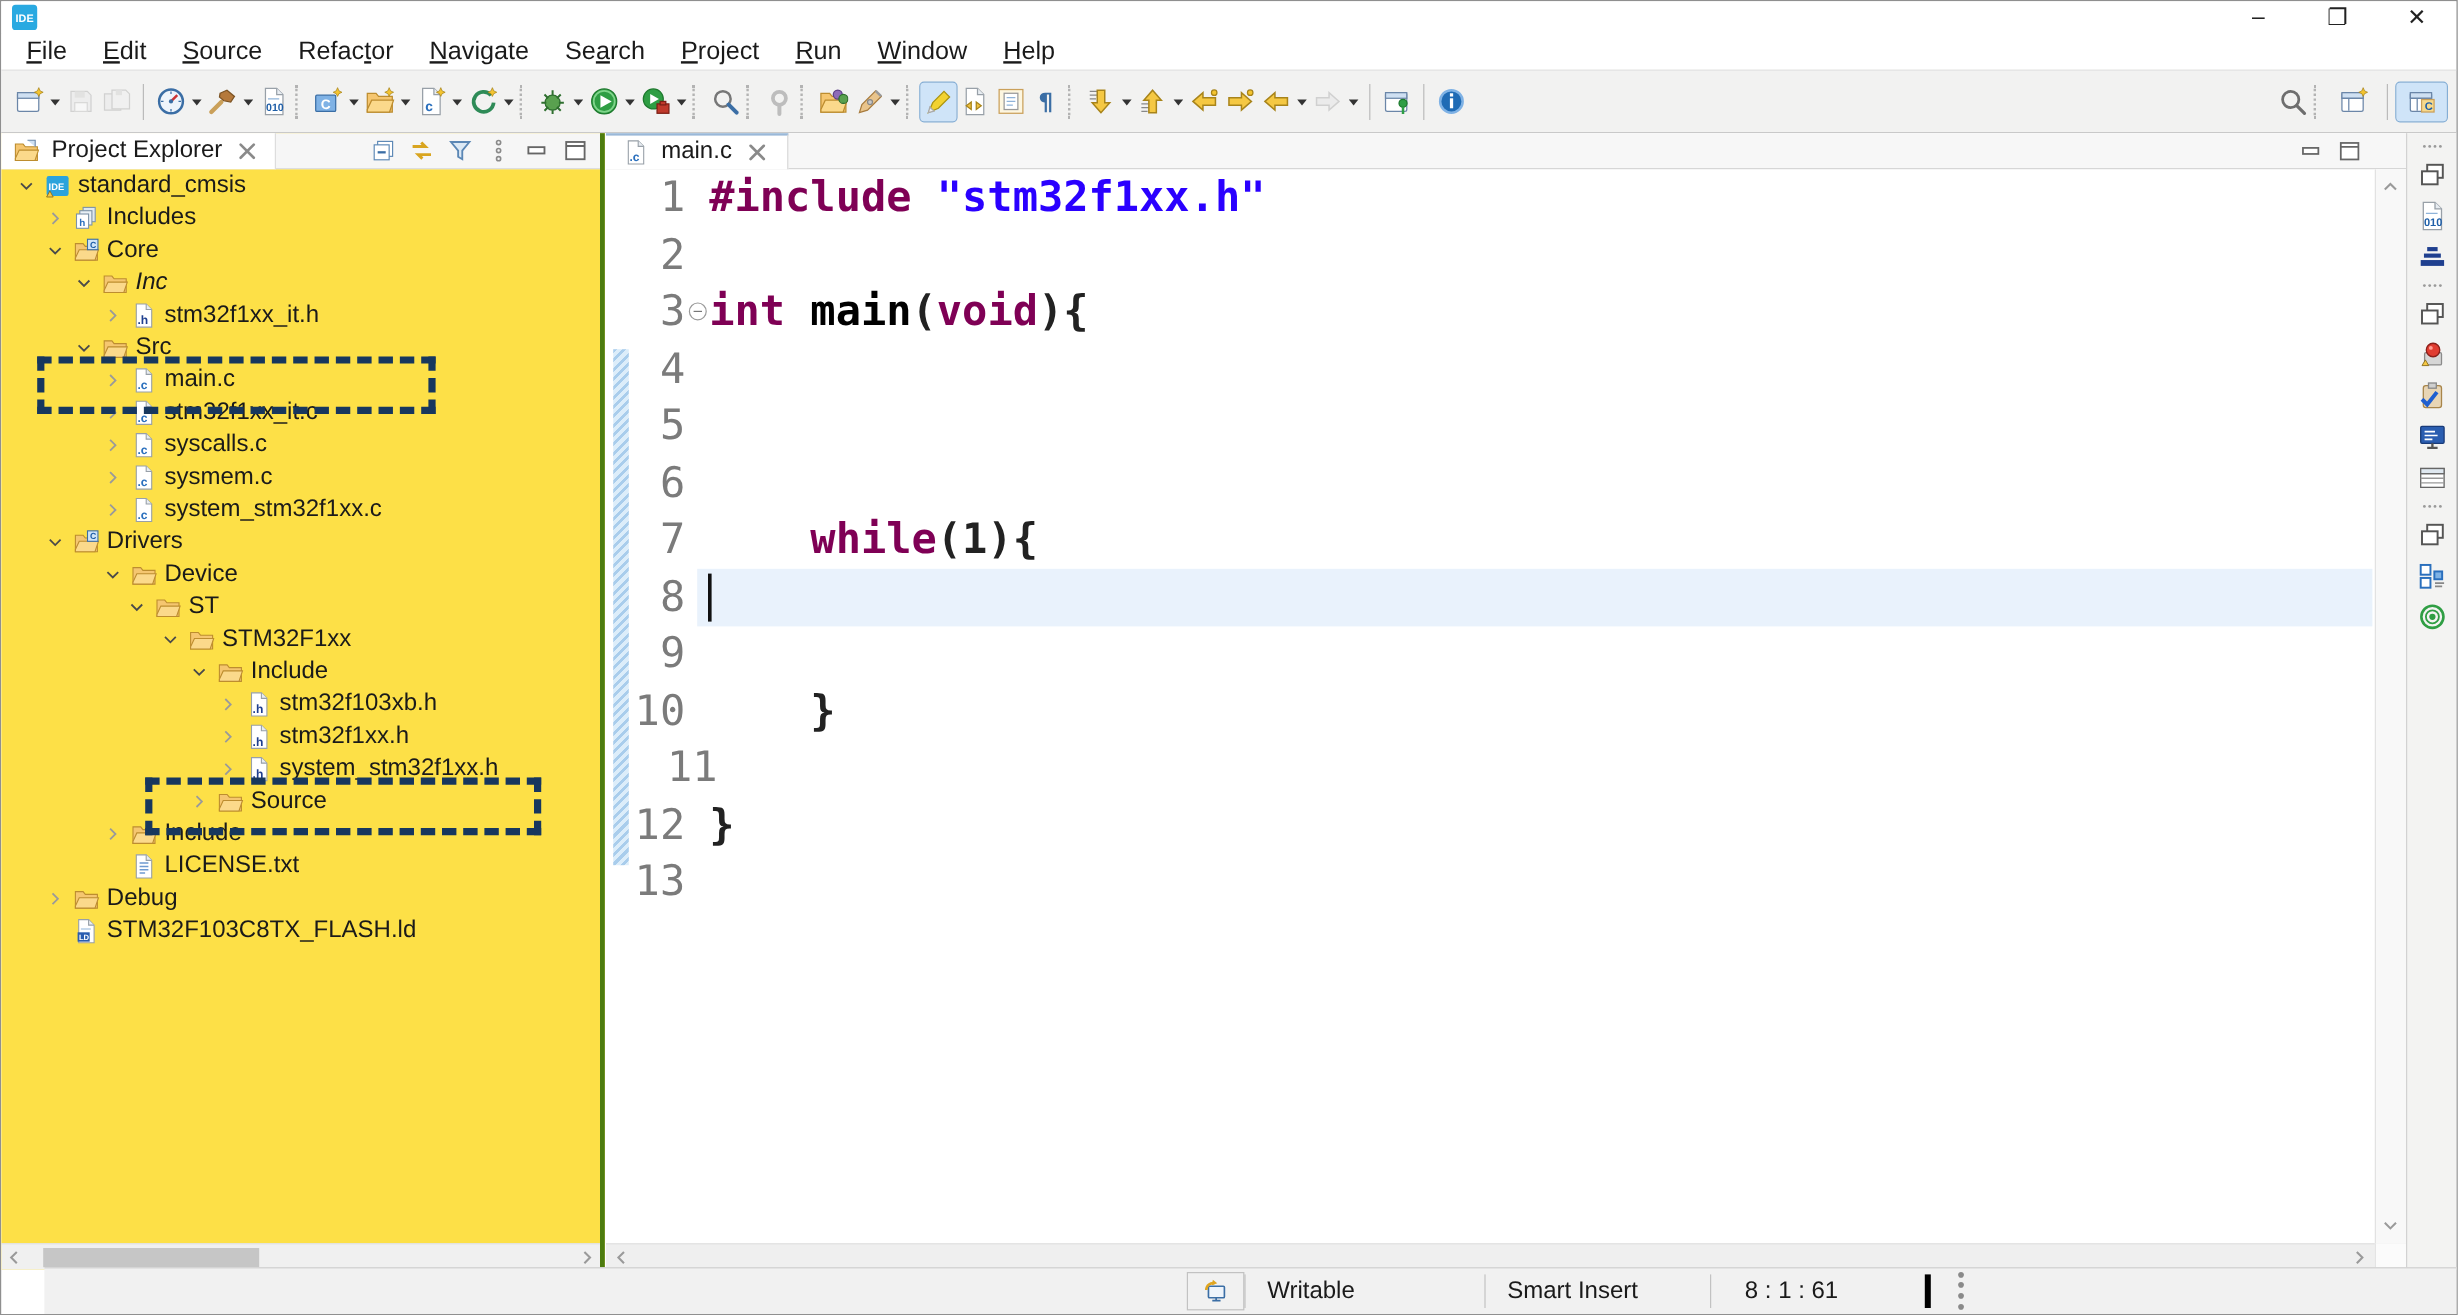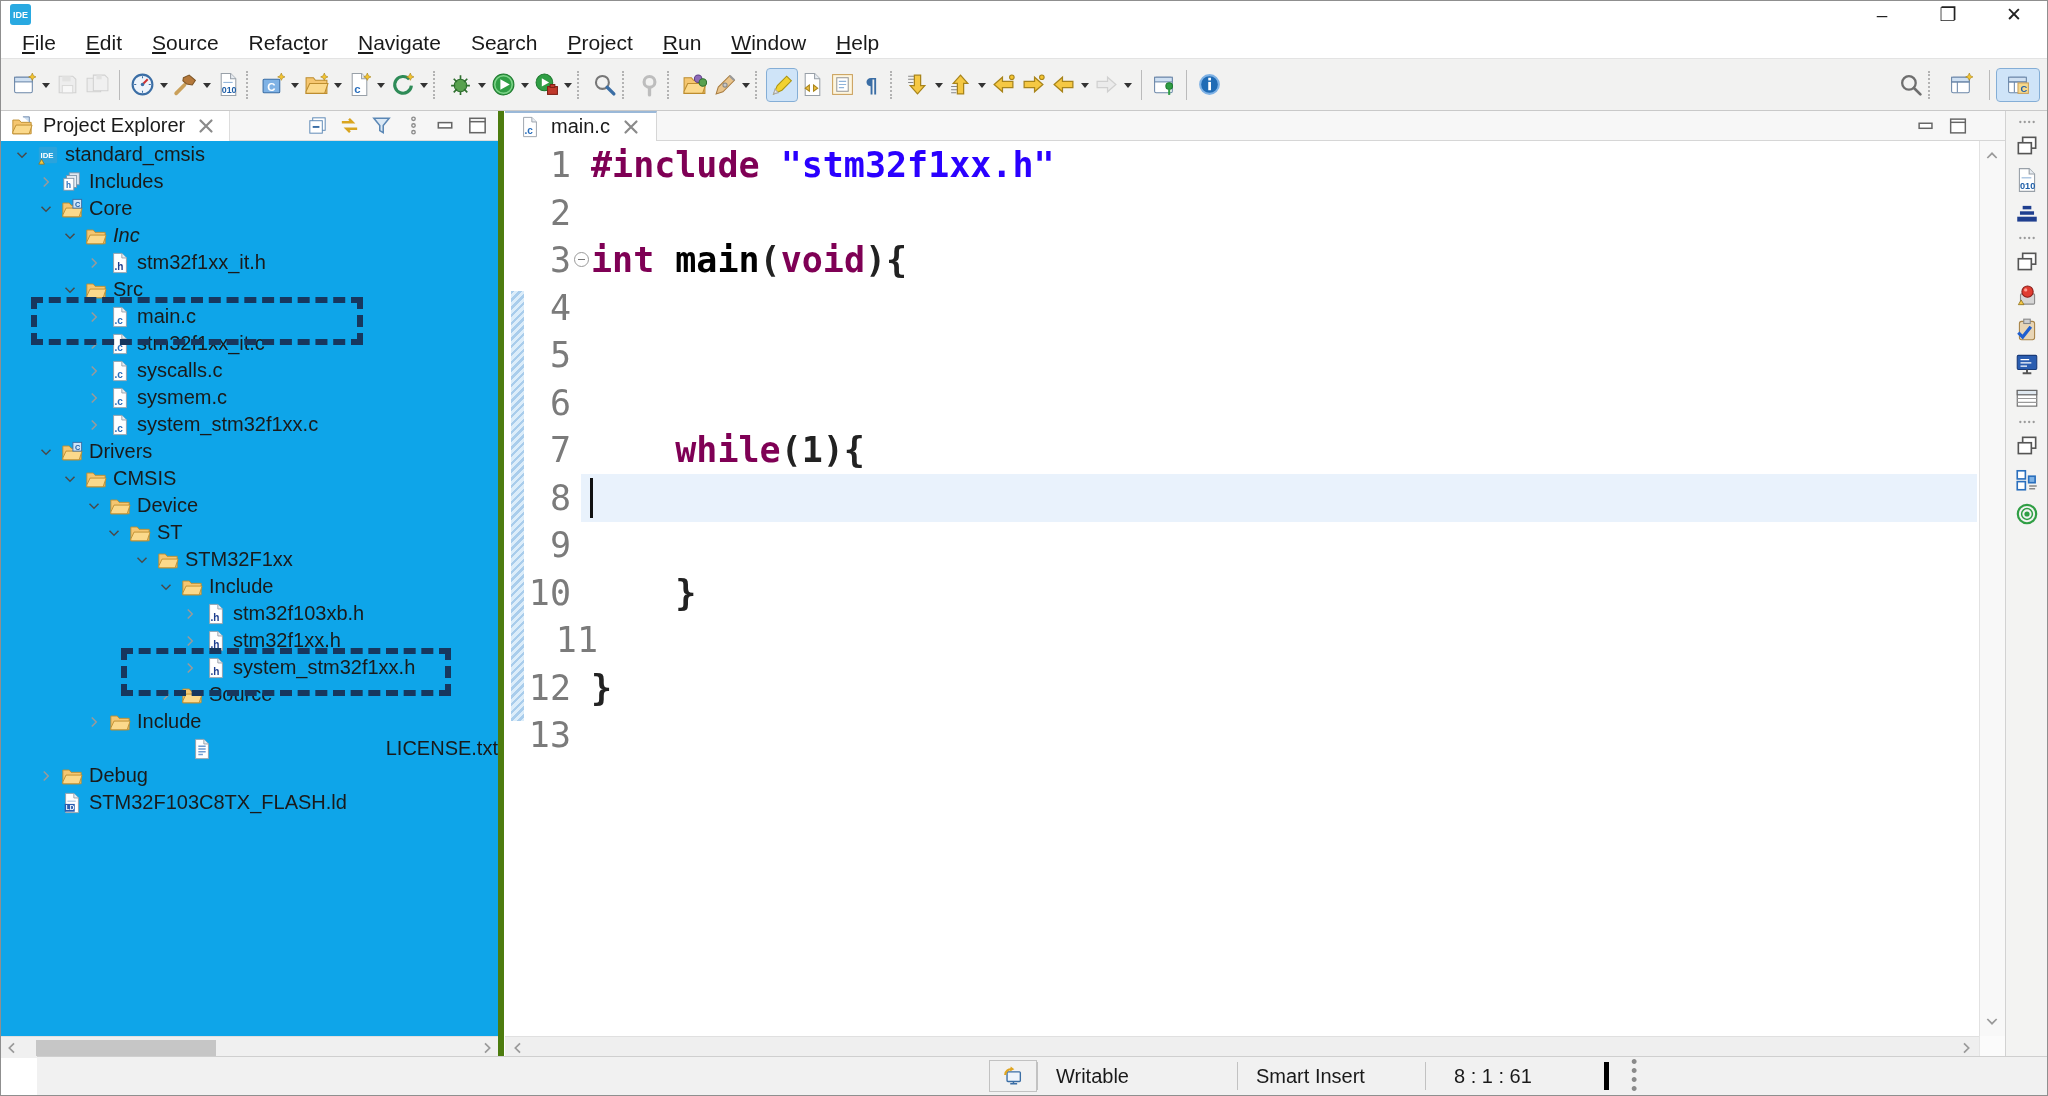--- a/index.html
+++ b/index.html
@@ -35,21 +35,21 @@
   .tbi.persp { width:42px; }
   .dd { width:13px; height:32px; display:flex; align-items:center; justify-content:center; }
   .dd::after { content:""; border:4px solid transparent; border-top:5px solid #333; margin-top:5px; }
   .tsep-dots { width:9px; height:28px; margin:0 3px; border-left:2px dotted #b3b3b3; }
   .tsep-line { width:1px; height:30px; background:#bbb; margin:0 7px; }
   .tspacer { flex:1; }
   
   .main { position:absolute; left:0; top:110px; width:100%; height:947px; background:#fff; }
   
   .explorer { position:absolute; left:0; top:0; width:503px; height:100%;
-    border-right:6px solid #4d7c0f; background:#0ea5e9; }
+    border-right:4px solid #4d7c0f; background:#fde047; }
   .exp-header { position:absolute; left:0; top:0; width:100%; height:30px;
     background:#f6f6f6; border-bottom:1px solid #ddd; display:flex; align-items:center; }
   .exp-tab { height:30px; background:#fff; border-right:1px solid #ddd;
     display:flex; align-items:center; padding:0 10px 0 8px; gap:8px; font-size:20px; }
   .exp-tools { margin-left:auto; display:flex; align-items:center; gap:6px; padding-right:8px; }
   .hicon { width:26px; height:26px; display:flex; align-items:center; justify-content:center; }
   .tree { position:absolute; left:0; top:30px; width:100%; bottom:22px; overflow:hidden; }
   .trow { height:27px; display:flex; align-items:center; font-size:20px; gap:6px; white-space:nowrap; }
   .trow .arr { width:18px; height:18px; flex:0 0 18px; }
   .trow .fico { width:22px; height:22px; flex:0 0 22px; }
@@ -628,164 +628,150 @@
             <span class="fico">
               <svg viewBox="0 0 24 24" width="22" height="22">
                 <path d="M2 5.5h7l2 2.5h11v12.5H2z" fill="#f5c670" stroke="#bd8d2f"></path>
                 <path d="M2 18.5l3.5-7.5H23l-3.2 9.5H2z" fill="#fbd98b" stroke="#bd8d2f"></path>
                 <rect x="13" y="1.5" width="9.5" height="9.5" fill="#cfe4f7" stroke="#3b6ea5"></rect>
                 <text x="15.3" y="9.3" font-size="8" fill="#1f5fa8" font-weight="bold" font-family="Liberation Sans">C</text>
               </svg>
             </span>
             <span>Drivers</span>
           </div>
-          <div class="trow" style="padding-left: 60px;">
+          <div class="trow" style="padding-left: 84px;">
             <span class="arr">
               <svg viewBox="0 0 24 24" width="18" height="18">
                 <path d="M6 9l6 6 6-6" stroke="#4a4a4a" stroke-width="2" fill="none"></path>
               </svg>
             </span>
             <span class="fico">
               <svg viewBox="0 0 24 24" width="22" height="22">
                 <path d="M2 5.5h7l2 2.5h11v12.5H2z" fill="#f5c670" stroke="#bd8d2f"></path>
                 <path d="M2 18.5l3.5-7.5H23l-3.2 9.5H2z" fill="#fbd98b" stroke="#bd8d2f"></path>
               </svg>
             </span>
-            <span>CMSIS</span>
+            <span>Device</span>
+          </div>
+          <div class="trow" style="padding-left: 104px;">
+            <span class="arr">
+              <svg viewBox="0 0 24 24" width="18" height="18">
+                <path d="M6 9l6 6 6-6" stroke="#4a4a4a" stroke-width="2" fill="none"></path>
+              </svg>
+            </span>
+            <span class="fico">
+              <svg viewBox="0 0 24 24" width="22" height="22">
+                <path d="M2 5.5h7l2 2.5h11v12.5H2z" fill="#f5c670" stroke="#bd8d2f"></path>
+                <path d="M2 18.5l3.5-7.5H23l-3.2 9.5H2z" fill="#fbd98b" stroke="#bd8d2f"></path>
+              </svg>
+            </span>
+            <span>ST</span>
+          </div>
+          <div class="trow" style="padding-left: 132px;">
+            <span class="arr">
+              <svg viewBox="0 0 24 24" width="18" height="18">
+                <path d="M6 9l6 6 6-6" stroke="#4a4a4a" stroke-width="2" fill="none"></path>
+              </svg>
+            </span>
+            <span class="fico">
+              <svg viewBox="0 0 24 24" width="22" height="22">
+                <path d="M2 5.5h7l2 2.5h11v12.5H2z" fill="#f5c670" stroke="#bd8d2f"></path>
+                <path d="M2 18.5l3.5-7.5H23l-3.2 9.5H2z" fill="#fbd98b" stroke="#bd8d2f"></path>
+              </svg>
+            </span>
+            <span>STM32F1xx</span>
+          </div>
+          <div class="trow" style="padding-left: 156px;">
+            <span class="arr">
+              <svg viewBox="0 0 24 24" width="18" height="18">
+                <path d="M6 9l6 6 6-6" stroke="#4a4a4a" stroke-width="2" fill="none"></path>
+              </svg>
+            </span>
+            <span class="fico">
+              <svg viewBox="0 0 24 24" width="22" height="22">
+                <path d="M2 5.5h7l2 2.5h11v12.5H2z" fill="#f5c670" stroke="#bd8d2f"></path>
+                <path d="M2 18.5l3.5-7.5H23l-3.2 9.5H2z" fill="#fbd98b" stroke="#bd8d2f"></path>
+              </svg>
+            </span>
+            <span>Include</span>
+          </div>
+          <div class="trow" style="padding-left: 180px;">
+            <span class="arr">
+              <svg viewBox="0 0 24 24" width="18" height="18">
+                <path d="M9 6l6 6-6 6" stroke="#9a9a9a" stroke-width="2" fill="none"></path>
+              </svg>
+            </span>
+            <span class="fico">
+              <svg viewBox="0 0 24 24" width="22" height="22">
+                <path d="M5 1.5h9l5 5V22.5H5z" fill="#fff" stroke="#98a0a8"></path>
+                <path d="M14 1.5v5h5" fill="#e8edf2" stroke="#98a0a8"></path>
+                <text x="6" y="20" font-size="11" fill="#1f3f8f" font-weight="bold" font-family="Liberation Sans">.h</text>
+              </svg>
+            </span>
+            <span>stm32f103xb.h</span>
+          </div>
+          <div class="trow" style="padding-left: 180px;">
+            <span class="arr">
+              <svg viewBox="0 0 24 24" width="18" height="18">
+                <path d="M9 6l6 6-6 6" stroke="#9a9a9a" stroke-width="2" fill="none"></path>
+              </svg>
+            </span>
+            <span class="fico">
+              <svg viewBox="0 0 24 24" width="22" height="22">
+                <path d="M5 1.5h9l5 5V22.5H5z" fill="#fff" stroke="#98a0a8"></path>
+                <path d="M14 1.5v5h5" fill="#e8edf2" stroke="#98a0a8"></path>
+                <text x="6" y="20" font-size="11" fill="#1f3f8f" font-weight="bold" font-family="Liberation Sans">.h</text>
+              </svg>
+            </span>
+            <span>stm32f1xx.h</span>
+          </div>
+          <div class="trow" style="padding-left: 180px;">
+            <span class="arr">
+              <svg viewBox="0 0 24 24" width="18" height="18">
+                <path d="M9 6l6 6-6 6" stroke="#9a9a9a" stroke-width="2" fill="none"></path>
+              </svg>
+            </span>
+            <span class="fico">
+              <svg viewBox="0 0 24 24" width="22" height="22">
+                <path d="M5 1.5h9l5 5V22.5H5z" fill="#fff" stroke="#98a0a8"></path>
+                <path d="M14 1.5v5h5" fill="#e8edf2" stroke="#98a0a8"></path>
+                <text x="6" y="20" font-size="11" fill="#1f3f8f" font-weight="bold" font-family="Liberation Sans">.h</text>
+              </svg>
+            </span>
+            <span>system_stm32f1xx.h</span>
+          </div>
+          <div class="trow" style="padding-left: 156px;">
+            <span class="arr">
+              <svg viewBox="0 0 24 24" width="18" height="18">
+                <path d="M9 6l6 6-6 6" stroke="#9a9a9a" stroke-width="2" fill="none"></path>
+              </svg>
+            </span>
+            <span class="fico">
+              <svg viewBox="0 0 24 24" width="22" height="22">
+                <path d="M2 5.5h7l2 2.5h11v12.5H2z" fill="#f5c670" stroke="#bd8d2f"></path>
+                <path d="M2 18.5l3.5-7.5H23l-3.2 9.5H2z" fill="#fbd98b" stroke="#bd8d2f"></path>
+              </svg>
+            </span>
+            <span>Source</span>
           </div>
           <div class="trow" style="padding-left: 84px;">
             <span class="arr">
               <svg viewBox="0 0 24 24" width="18" height="18">
-                <path d="M6 9l6 6 6-6" stroke="#4a4a4a" stroke-width="2" fill="none"></path>
-              </svg>
-            </span>
-            <span class="fico">
-              <svg viewBox="0 0 24 24" width="22" height="22">
-                <path d="M2 5.5h7l2 2.5h11v12.5H2z" fill="#f5c670" stroke="#bd8d2f"></path>
-                <path d="M2 18.5l3.5-7.5H23l-3.2 9.5H2z" fill="#fbd98b" stroke="#bd8d2f"></path>
-              </svg>
-            </span>
-            <span>Device</span>
-          </div>
-          <div class="trow" style="padding-left: 104px;">
-            <span class="arr">
-              <svg viewBox="0 0 24 24" width="18" height="18">
-                <path d="M6 9l6 6 6-6" stroke="#4a4a4a" stroke-width="2" fill="none"></path>
-              </svg>
-            </span>
-            <span class="fico">
-              <svg viewBox="0 0 24 24" width="22" height="22">
-                <path d="M2 5.5h7l2 2.5h11v12.5H2z" fill="#f5c670" stroke="#bd8d2f"></path>
-                <path d="M2 18.5l3.5-7.5H23l-3.2 9.5H2z" fill="#fbd98b" stroke="#bd8d2f"></path>
-              </svg>
-            </span>
-            <span>ST</span>
-          </div>
-          <div class="trow" style="padding-left: 132px;">
-            <span class="arr">
-              <svg viewBox="0 0 24 24" width="18" height="18">
-                <path d="M6 9l6 6 6-6" stroke="#4a4a4a" stroke-width="2" fill="none"></path>
-              </svg>
-            </span>
-            <span class="fico">
-              <svg viewBox="0 0 24 24" width="22" height="22">
-                <path d="M2 5.5h7l2 2.5h11v12.5H2z" fill="#f5c670" stroke="#bd8d2f"></path>
-                <path d="M2 18.5l3.5-7.5H23l-3.2 9.5H2z" fill="#fbd98b" stroke="#bd8d2f"></path>
-              </svg>
-            </span>
-            <span>STM32F1xx</span>
-          </div>
-          <div class="trow" style="padding-left: 156px;">
-            <span class="arr">
-              <svg viewBox="0 0 24 24" width="18" height="18">
-                <path d="M6 9l6 6 6-6" stroke="#4a4a4a" stroke-width="2" fill="none"></path>
+                <path d="M9 6l6 6-6 6" stroke="#9a9a9a" stroke-width="2" fill="none"></path>
               </svg>
             </span>
             <span class="fico">
               <svg viewBox="0 0 24 24" width="22" height="22">
                 <path d="M2 5.5h7l2 2.5h11v12.5H2z" fill="#f5c670" stroke="#bd8d2f"></path>
                 <path d="M2 18.5l3.5-7.5H23l-3.2 9.5H2z" fill="#fbd98b" stroke="#bd8d2f"></path>
               </svg>
             </span>
             <span>Include</span>
           </div>
-          <div class="trow" style="padding-left: 180px;">
-            <span class="arr">
-              <svg viewBox="0 0 24 24" width="18" height="18">
-                <path d="M9 6l6 6-6 6" stroke="#9a9a9a" stroke-width="2" fill="none"></path>
-              </svg>
-            </span>
-            <span class="fico">
-              <svg viewBox="0 0 24 24" width="22" height="22">
-                <path d="M5 1.5h9l5 5V22.5H5z" fill="#fff" stroke="#98a0a8"></path>
-                <path d="M14 1.5v5h5" fill="#e8edf2" stroke="#98a0a8"></path>
-                <text x="6" y="20" font-size="11" fill="#1f3f8f" font-weight="bold" font-family="Liberation Sans">.h</text>
-              </svg>
-            </span>
-            <span>stm32f103xb.h</span>
-          </div>
-          <div class="trow" style="padding-left: 180px;">
-            <span class="arr">
-              <svg viewBox="0 0 24 24" width="18" height="18">
-                <path d="M9 6l6 6-6 6" stroke="#9a9a9a" stroke-width="2" fill="none"></path>
-              </svg>
-            </span>
-            <span class="fico">
-              <svg viewBox="0 0 24 24" width="22" height="22">
-                <path d="M5 1.5h9l5 5V22.5H5z" fill="#fff" stroke="#98a0a8"></path>
-                <path d="M14 1.5v5h5" fill="#e8edf2" stroke="#98a0a8"></path>
-                <text x="6" y="20" font-size="11" fill="#1f3f8f" font-weight="bold" font-family="Liberation Sans">.h</text>
-              </svg>
-            </span>
-            <span>stm32f1xx.h</span>
-          </div>
-          <div class="trow" style="padding-left: 180px;">
-            <span class="arr">
-              <svg viewBox="0 0 24 24" width="18" height="18">
-                <path d="M9 6l6 6-6 6" stroke="#9a9a9a" stroke-width="2" fill="none"></path>
-              </svg>
-            </span>
-            <span class="fico">
-              <svg viewBox="0 0 24 24" width="22" height="22">
-                <path d="M5 1.5h9l5 5V22.5H5z" fill="#fff" stroke="#98a0a8"></path>
-                <path d="M14 1.5v5h5" fill="#e8edf2" stroke="#98a0a8"></path>
-                <text x="6" y="20" font-size="11" fill="#1f3f8f" font-weight="bold" font-family="Liberation Sans">.h</text>
-              </svg>
-            </span>
-            <span>system_stm32f1xx.h</span>
-          </div>
-          <div class="trow" style="padding-left: 156px;">
-            <span class="arr">
-              <svg viewBox="0 0 24 24" width="18" height="18">
-                <path d="M9 6l6 6-6 6" stroke="#9a9a9a" stroke-width="2" fill="none"></path>
-              </svg>
-            </span>
-            <span class="fico">
-              <svg viewBox="0 0 24 24" width="22" height="22">
-                <path d="M2 5.5h7l2 2.5h11v12.5H2z" fill="#f5c670" stroke="#bd8d2f"></path>
-                <path d="M2 18.5l3.5-7.5H23l-3.2 9.5H2z" fill="#fbd98b" stroke="#bd8d2f"></path>
-              </svg>
-            </span>
-            <span>Source</span>
-          </div>
           <div class="trow" style="padding-left: 84px;">
-            <span class="arr">
-              <svg viewBox="0 0 24 24" width="18" height="18">
-                <path d="M9 6l6 6-6 6" stroke="#9a9a9a" stroke-width="2" fill="none"></path>
-              </svg>
-            </span>
-            <span class="fico">
-              <svg viewBox="0 0 24 24" width="22" height="22">
-                <path d="M2 5.5h7l2 2.5h11v12.5H2z" fill="#f5c670" stroke="#bd8d2f"></path>
-                <path d="M2 18.5l3.5-7.5H23l-3.2 9.5H2z" fill="#fbd98b" stroke="#bd8d2f"></path>
-              </svg>
-            </span>
-            <span>Include</span>
-          </div>
-          <div class="trow" style=" justify-content: space-between;">
             <span class="arr"></span>
             <span class="fico">
               <svg viewBox="0 0 24 24" width="22" height="22">
                 <path d="M5 1.5h9l5 5V22.5H5z" fill="#fff" stroke="#98a0a8"></path>
                 <path d="M14 1.5v5h5" fill="#e8edf2" stroke="#98a0a8"></path>
                 <path d="M8 9h8M8 12h8M8 15h8M8 18h5" stroke="#6f9bd1" stroke-width="1.4"></path>
               </svg>
             </span>
             <span>LICENSE.txt</span>
           </div>

